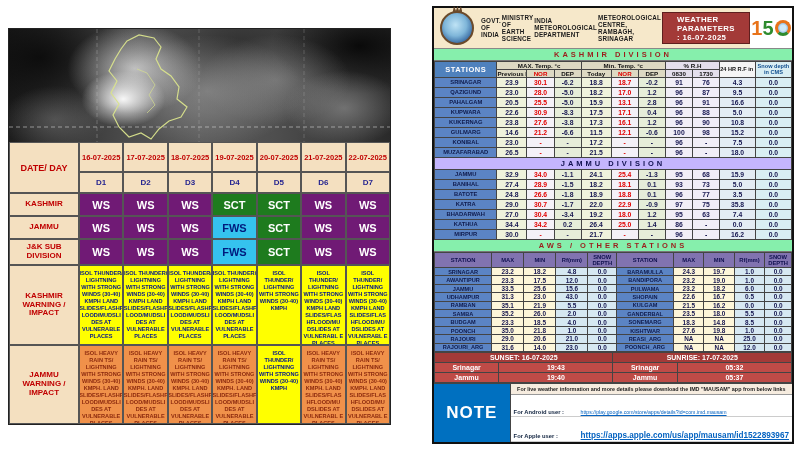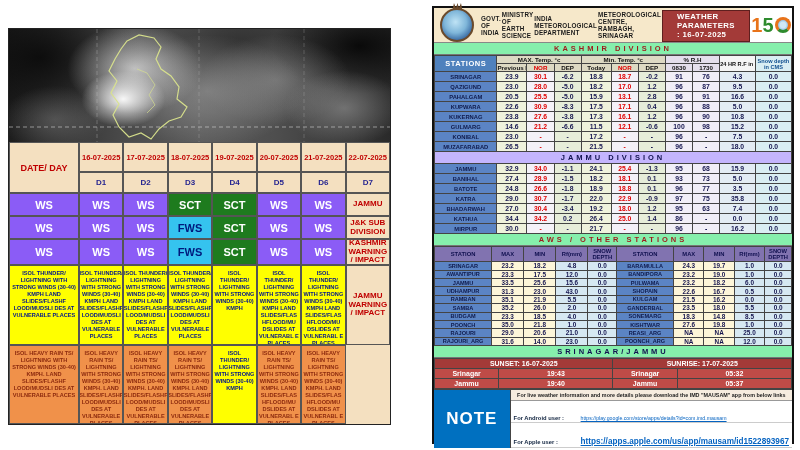--- a/index.html
+++ b/index.html
@@ -21,21 +21,21 @@
       radial-gradient(140px 80px at 60% 15%, rgba(40,40,40,.8), rgba(40,40,40,0) 85%),
       linear-gradient(90deg, #1d1d1d 0%, #4a4a4a 30%, #5a5a5a 50%, #4e4e4e 70%, #2a2a2a 100%);
   }
   .sat svg { position:absolute; left:0; top:0; }
   .ftable { display:grid; grid-template-columns:70px repeat(7,1fr); grid-template-rows:30px 21px 23px 23px 26px 80px 79px; width:100%; height:282px; background:#f4e0c0; }
   .fc { border:1px solid #555; display:flex; align-items:center; justify-content:center; text-align:center; overflow:hidden; }
   .fc.corner { grid-row:1 / 3; color:#c00000; font-weight:bold; font-size:9px; }
   .fc.date { color:#c00000; font-weight:bold; font-size:7.5px; }
   .fc.day { color:#1f1f8f; font-weight:bold; font-size:8px; }
   .fc.rlabel { color:#c00000; font-weight:bold; font-size:8px; line-height:1.1; padding:1px; }
-  .fc.ws  { background:#8b5cf6; color:#ffffff; font-weight:bold; font-size:11px; }
+  .fc.ws  { background:#701a75; color:#ffffff; font-weight:bold; font-size:11px; }
   .fc.sct { background:#1e7b1e; color:#ffffff; font-weight:bold; font-size:11px; }
   .fc.fws { background:#35c3ef; color:#001a7d; font-weight:bold; font-size:11px; }
   .fc.warn-yellow { background:#ffff00; color:#00158b; font-weight:bold; font-size:5.6px; line-height:1.25; padding:2px 1px; align-items:flex-start; padding-top:4px; }
   .fc.warn-orange { background:#f0914a; color:#8c2a0e; font-weight:bold; font-size:5.6px; line-height:1.25; padding:2px 1px; align-items:flex-start; padding-top:4px; }
 
   
   .right-panel { position:absolute; left:432px; top:6px; width:362px; height:438px; border:2px solid #111; background:#fff; display:flex; flex-direction:column; }
   .rp-header { display:flex; background:#f6e8ca; height:44px; border-bottom:1px solid #888; }
   .rp-logo { width:58px; display:flex; align-items:center; justify-content:center; }
   .emblem { width:34px; height:34px; border-radius:50%; background:radial-gradient(circle at 45% 40%, #bfe3f5 0%, #7fb6d9 45%, #3c6ea5 75%, #1f4e79 100%); border:2px solid #6b4a2b; position:relative; }
@@ -110,20 +110,21 @@
         <div class="fc date">20-07-2025</div>
         <div class="fc date">21-07-2025</div>
         <div class="fc date">22-07-2025</div>
         <div class="fc day">D1</div>
         <div class="fc day">D2</div>
         <div class="fc day">D3</div>
         <div class="fc day">D4</div>
         <div class="fc day">D5</div>
         <div class="fc day">D6</div>
         <div class="fc day">D7</div>
+        <div class="fc rlabel">KASHMIR</div>
         <div class="fc ws">WS</div>
         <div class="fc ws">WS</div>
         <div class="fc ws">WS</div>
         <div class="fc sct">SCT</div>
         <div class="fc sct">SCT</div>
         <div class="fc ws">WS</div>
         <div class="fc ws">WS</div>
         <div class="fc rlabel">JAMMU</div>
         <div class="fc ws">WS</div>
         <div class="fc ws">WS</div>
@@ -568,21 +569,20 @@
             <td class="c-awsrf">0.0</td>
             <td class="st-name">POONCH_ARG</td>
             <td class="c-max">NA</td>
             <td class="c-max">NA</td>
             <td class="c-awsrf">12.0</td>
             <td class="c-awsrf">0.0</td>
           </tr>
         </tbody>
     </table>
 
-    <div class="ybar navy">SRINAGAR/JAMMU</div>
 
     <table class="sun">
       <colgroup>
           <col style="width:18%">
           <col style="width:32%">
           <col style="width:18%">
           <col style="width:32%">
         </colgroup>
       <tbody>
         <tr>

